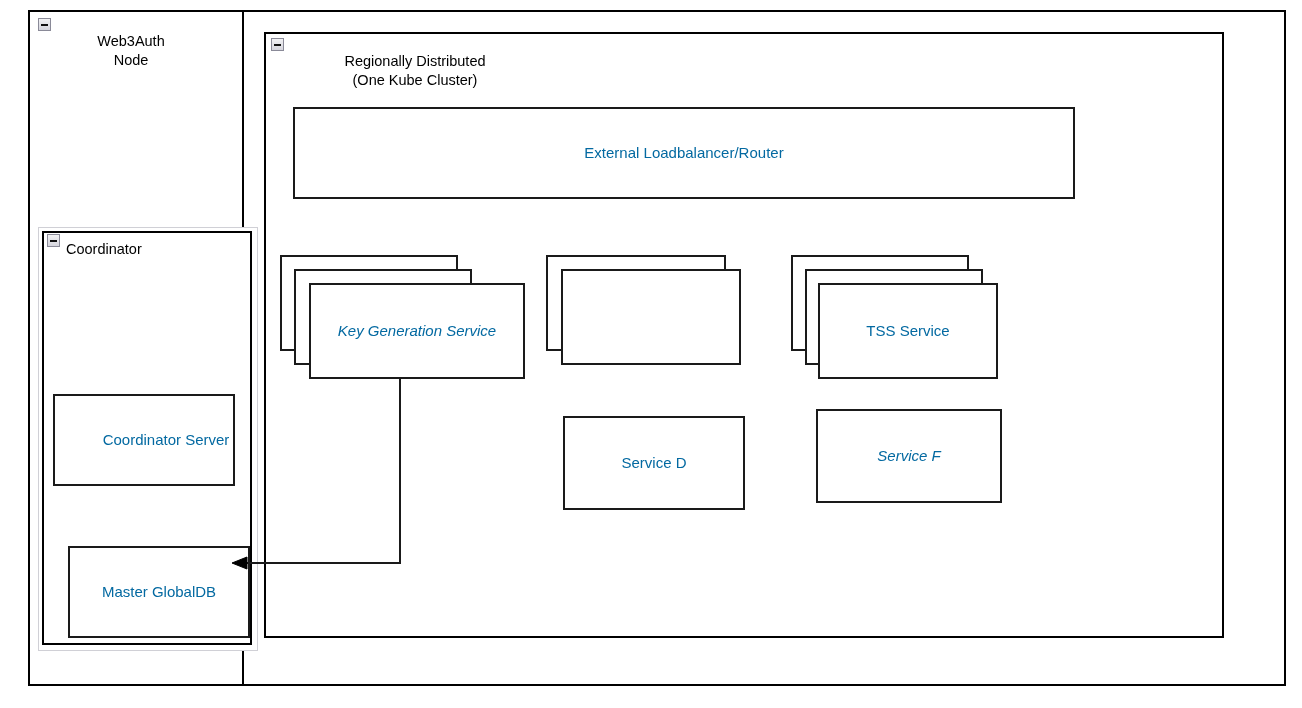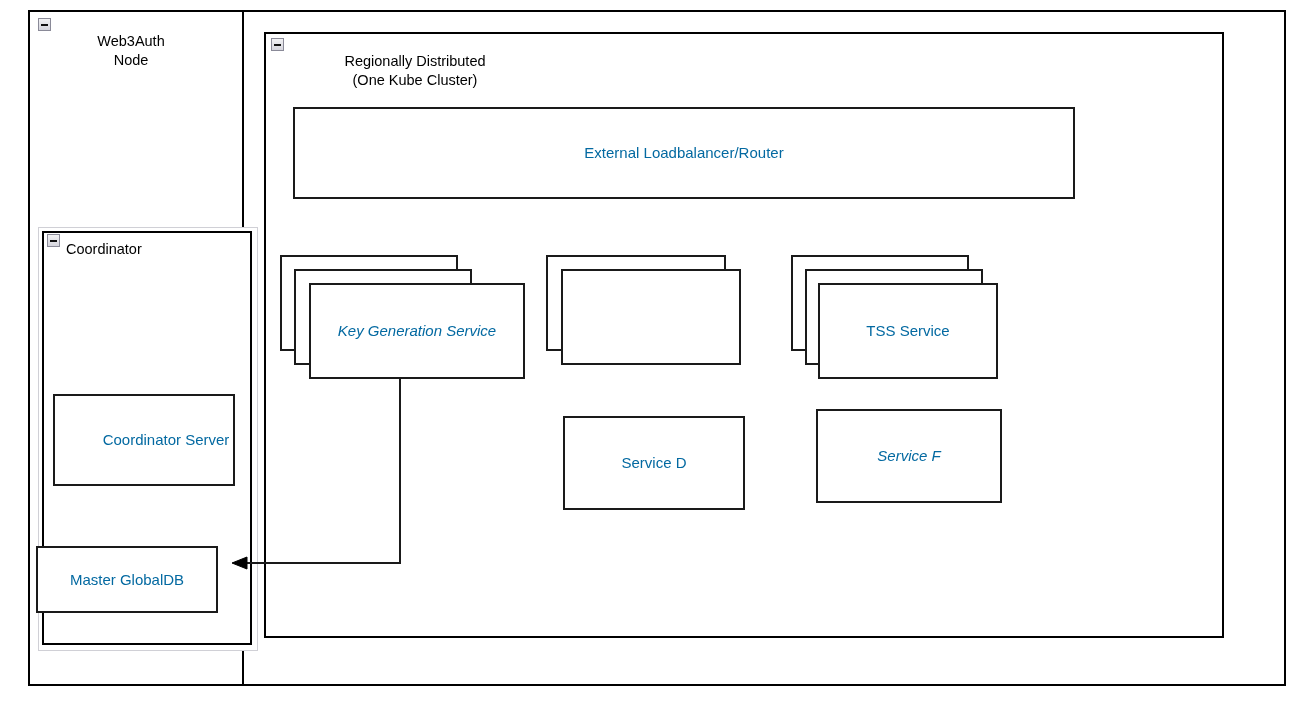--- a/index.html
+++ b/index.html
@@ -146,21 +146,21 @@
 
   <div class="abs shadow-box" style="left:38px; top:227px; width:220px; height:424px;">
     <div class="shadow-box-inner"></div>
   </div>
   <div class="collapse-icon" style="left:47px; top:234px;"></div>
   <div class="container-title left-align" style="left:66px; top:240px; width:160px;">Coordinator</div>
 
 
   <div class="abs node-box" style="left:53px; top:394px; width:182px; height:92px;padding-left:44px;">Coordinator Server</div>
 
-  <div class="abs node-box" style="left:36px; top:546px; width:182px; height:67px;">Master GlobalDB</div>
+  <div class="abs node-box" style="left:68px; top:546px; width:182px; height:92px;">Master GlobalDB</div>
 
   <svg class="connector-layer" viewBox="0 0 1302 708" xmlns="http://www.w3.org/2000/svg">
     <g>
       <path d="M 400 379 L 400 563 L 240 563" fill="none" stroke="#1a1a1a" stroke-width="2" stroke-linecap="butt" stroke-linejoin="miter"></path>
       <polygon points="232,563 247,557 247,569" fill="#000000" stroke="#000000" stroke-width="1"></polygon>
     </g>
   </svg>
 
 </div>
 

